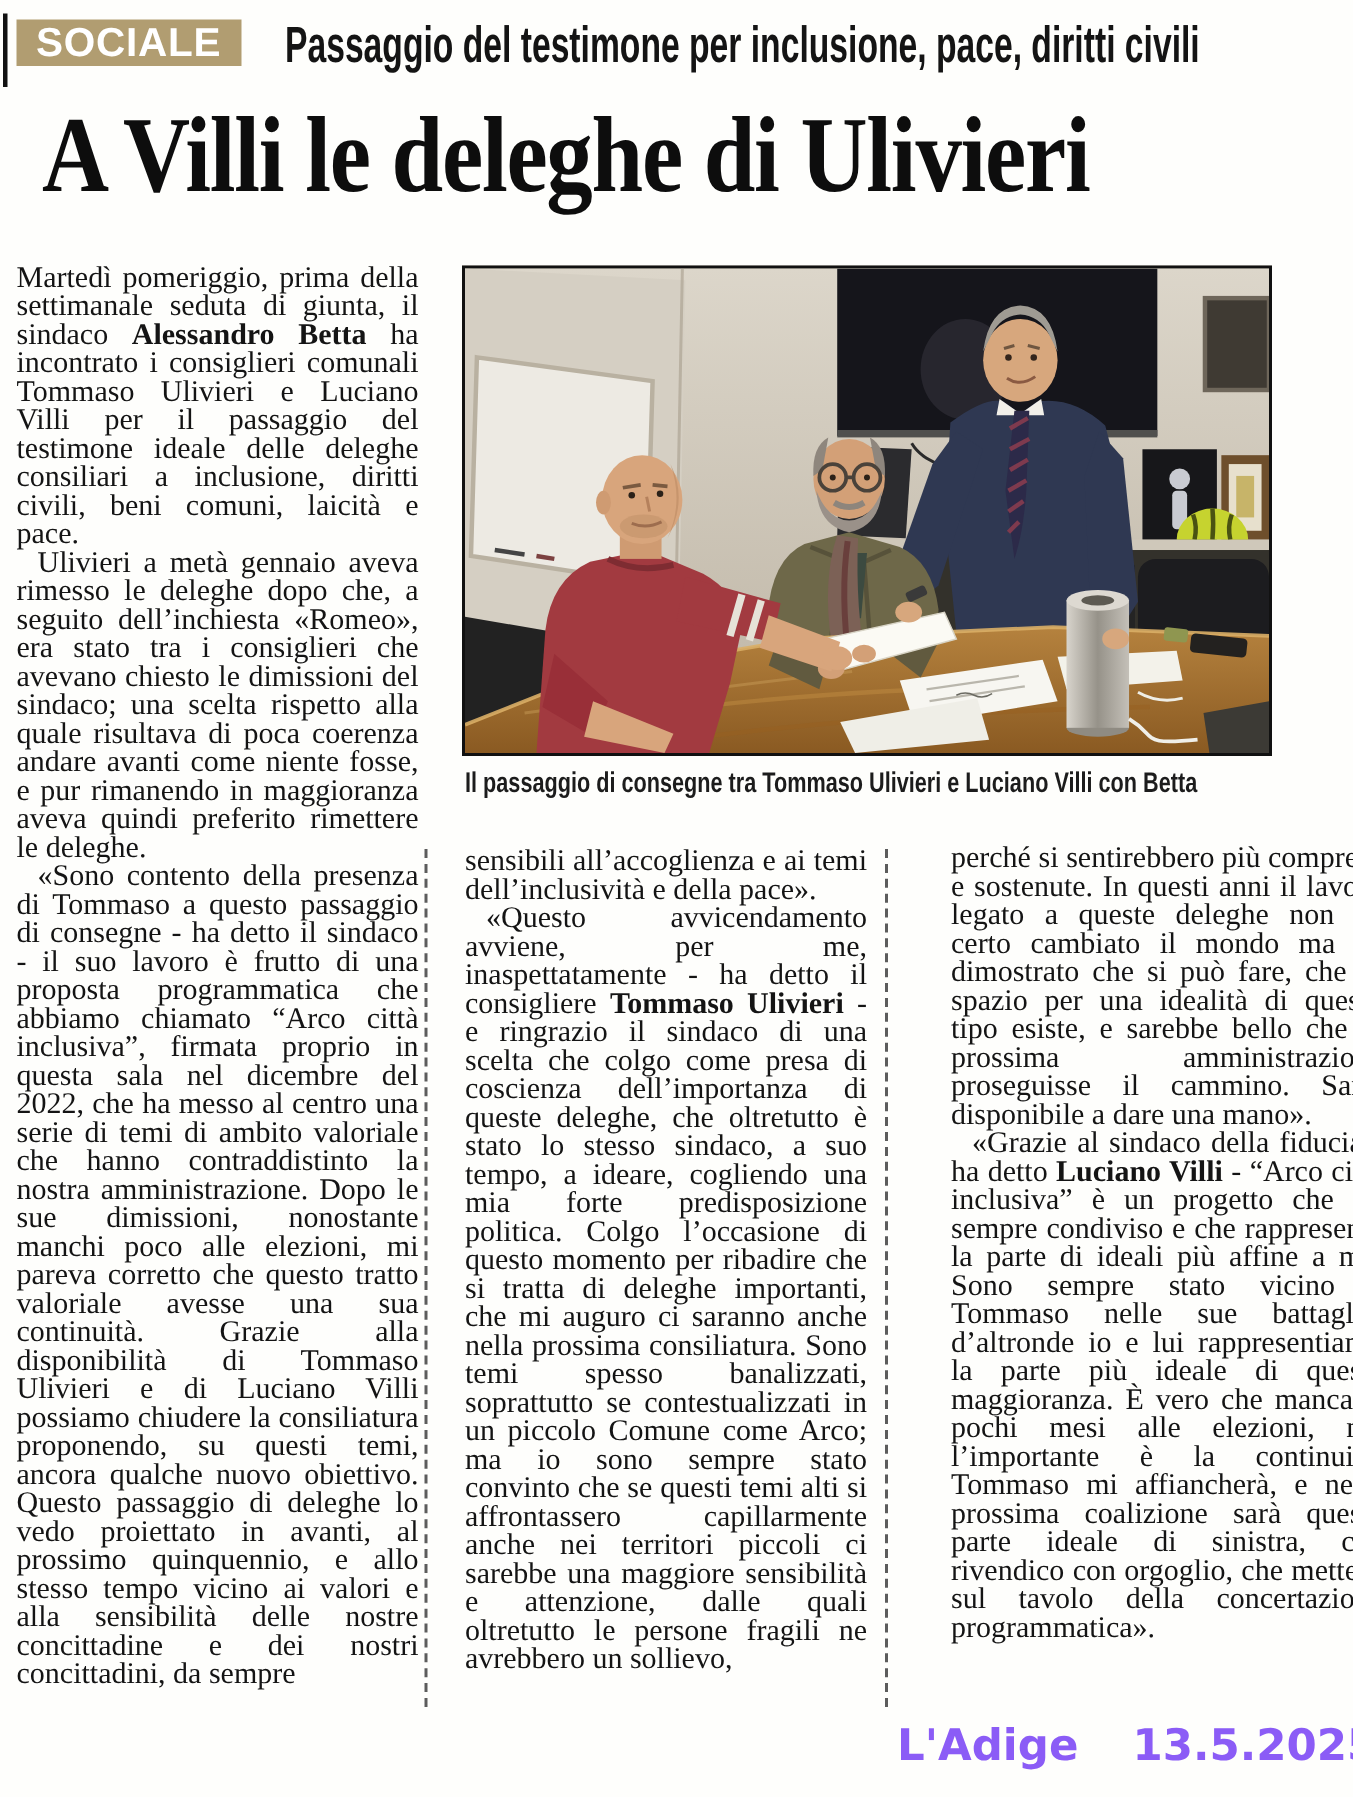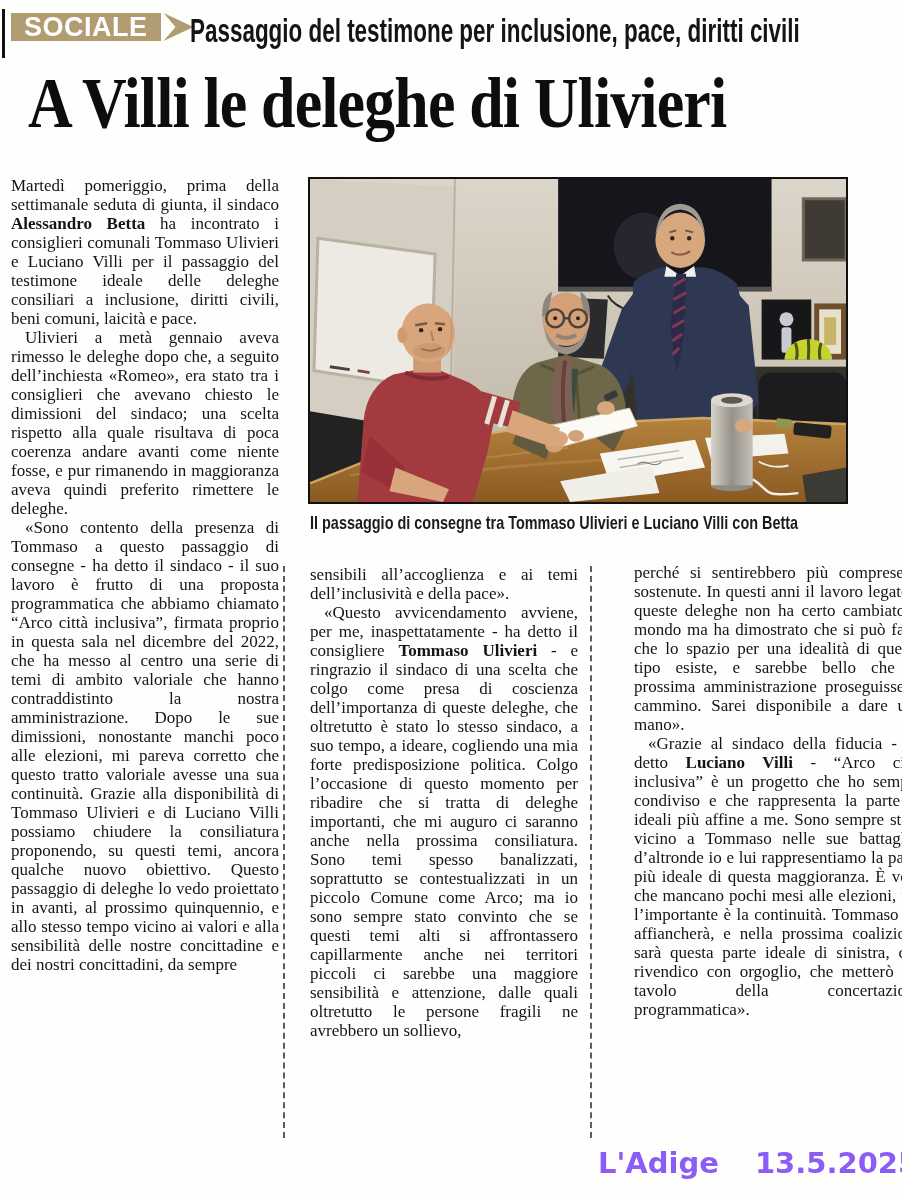--- a/index.html
+++ b/index.html
@@ -2,40 +2,40 @@
 <html><head>
 <meta charset="utf-8">
 <style>
   html,body{margin:0;padding:0;background:#ffffff;}
   .page{
     position:relative;width:902px;height:1198px;background:#fefefc;
     font-family:"Liberation Serif", serif;color:#141414;overflow:hidden;
   }
   
   .left-rule{position:absolute;left:2px;top:9px;width:3px;height:49px;background:#111;}
-  .badge{position:absolute;left:11px;top:13px;height:28px;display:flex;align-items:stretch;}
+  .badge{position:absolute;left:11px;top:13px;height:28px;display:flex;align-items:stretch;flex-direction:column;}
   .badge-rect{
     background:#b19d71;color:#fff;display:flex;align-items:center;
     font-family:"Liberation Sans", sans-serif;font-weight:700;font-size:27px;
     letter-spacing:.5px;padding:0 13px;
   }
   .badge-arrow{width:30px;background:#b19d71;margin-left:3px;
     clip-path:polygon(0 0, 100% 50%, 0 100%, 40% 50%);}
   .kicker{
     position:absolute;left:190px;top:11px;white-space:nowrap;
     font-family:"Liberation Sans", sans-serif;font-weight:700;font-size:34px;
     transform:scaleX(.66);transform-origin:left top;letter-spacing:0;
   }
   .headline{
     position:absolute;left:28px;top:62px;white-space:nowrap;
     font-family:"Liberation Serif", serif;font-weight:700;font-size:72px;
     letter-spacing:-1px;transform:scaleX(.86);transform-origin:left top;color:#0d0d0d;
   }
   
-  .col{position:absolute;text-align:justify;font-size:17px;line-height:19px;}
+  .col{position:absolute;text-align:justify;font-size:20px;line-height:19px;}
   .col p{margin:0;}
   .col p.indent{text-indent:14px;}
   .col1{left:11px;top:176px;width:268px;}
   .col2{left:310px;top:565px;width:268px;}
   .col3{left:634px;top:563px;width:288px;}
   .vrule{position:absolute;top:566px;height:572px;width:0;border-left:2px dashed #5c5c5c;}
   .vrule.a{left:283px;}
   .vrule.b{left:590px;}
   
   .photo{

